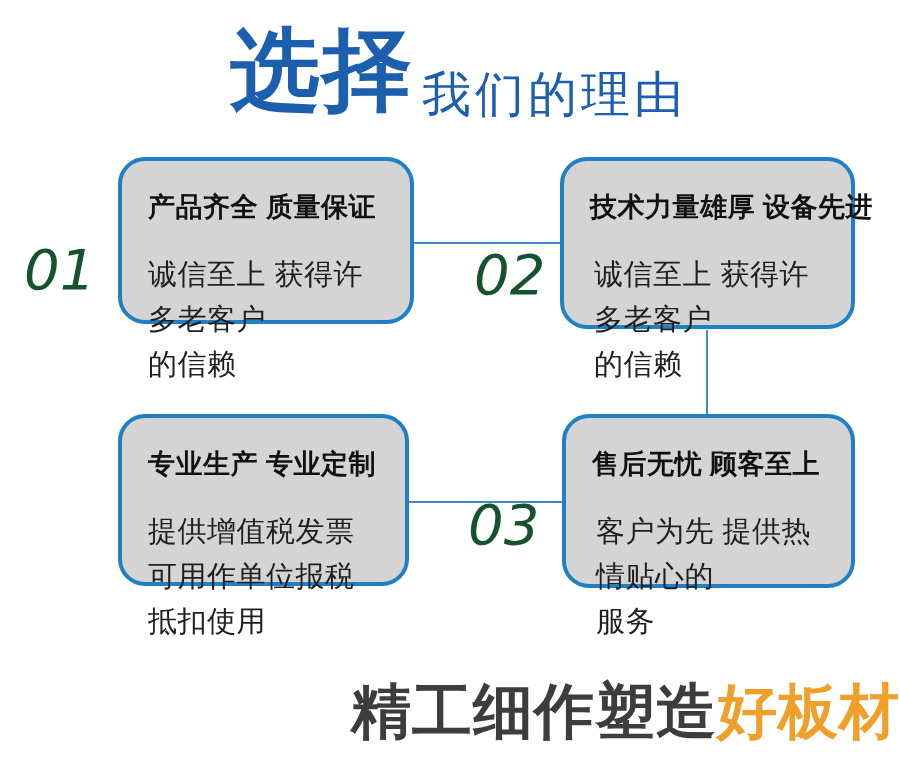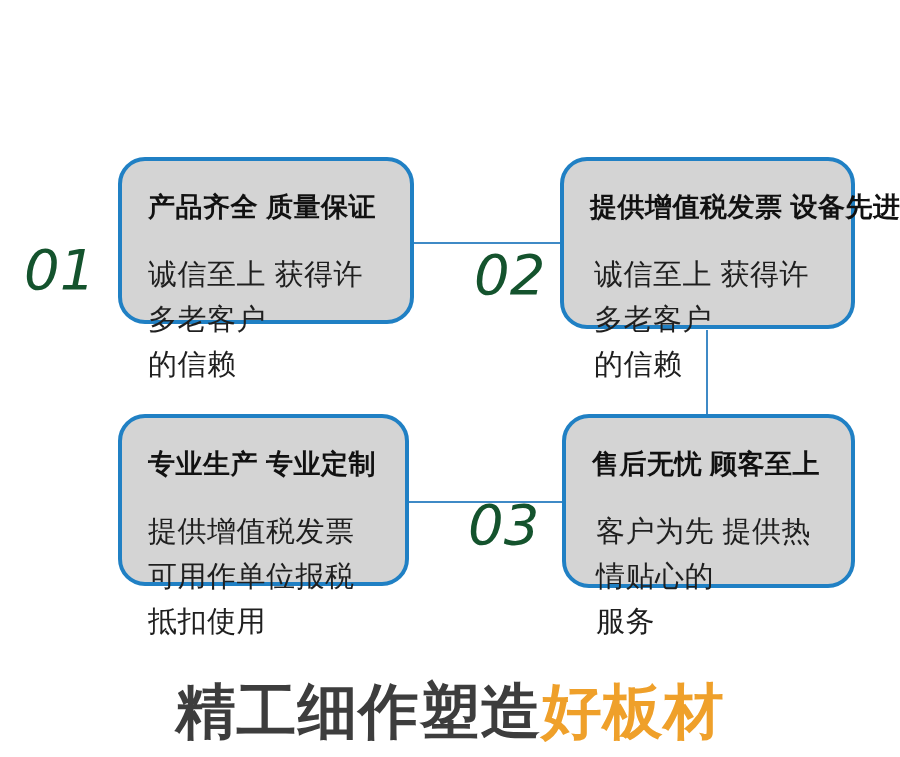--- a/index.html
+++ b/index.html
@@ -88,51 +88,55 @@
   .conn-h1 { left: 413px; top: 242px; width: 147px; height: 2px; }
   .conn-v1 { left: 706px; top: 330px; width: 2px;  height: 86px; }
   .conn-h2 { left: 408px; top: 501px; width: 154px; height: 2px; }
 
   
   .tagline {
     position: absolute;
     left: 0;
     top: 672px;
     width: 900px;
-    text-align: center;
+    text-align: right;
     font-size: 60px;
     font-weight: 700;
     letter-spacing: 1px;
     white-space: nowrap;
   }
   .tagline-dark   { color: #3d3d3d; }
   .tagline-accent { color: #efa02a; }
 </style>
 </head>
 <body>
 
 <div class="page">
 
+  <div class="title-wrap">
+    <span class="title-emphasis">选择</span>
+    <span class="title-suffix">我们的理由</span>
+  </div>
 
   <div class="connector conn-h1"></div>
   <div class="connector conn-v1"></div>
   <div class="connector conn-h2"></div>
 
   <div class="step-number num-01">01</div>
   <div class="step-number num-02">02</div>
   <div class="step-number num-03">03</div>
 
   <div class="card card-1">
     <div class="card-title">产品齐全 质量保证</div>
     <div class="card-desc">诚信至上 获得许多老客户
 的信赖</div>
   </div>
 
   <div class="card card-2">
-    <div class="card-title">提供增值税发票 设备先进</div>
+    <div class="card-title">技术力量雄厚 设备先进</div>
     <div class="card-desc">诚信至上 获得许多老客户
 的信赖</div>
   </div>
 
   <div class="card card-4">
     <div class="card-title">专业生产 专业定制</div>
     <div class="card-desc">提供增值税发票
 可用作单位报税抵扣使用</div>
   </div>
 

